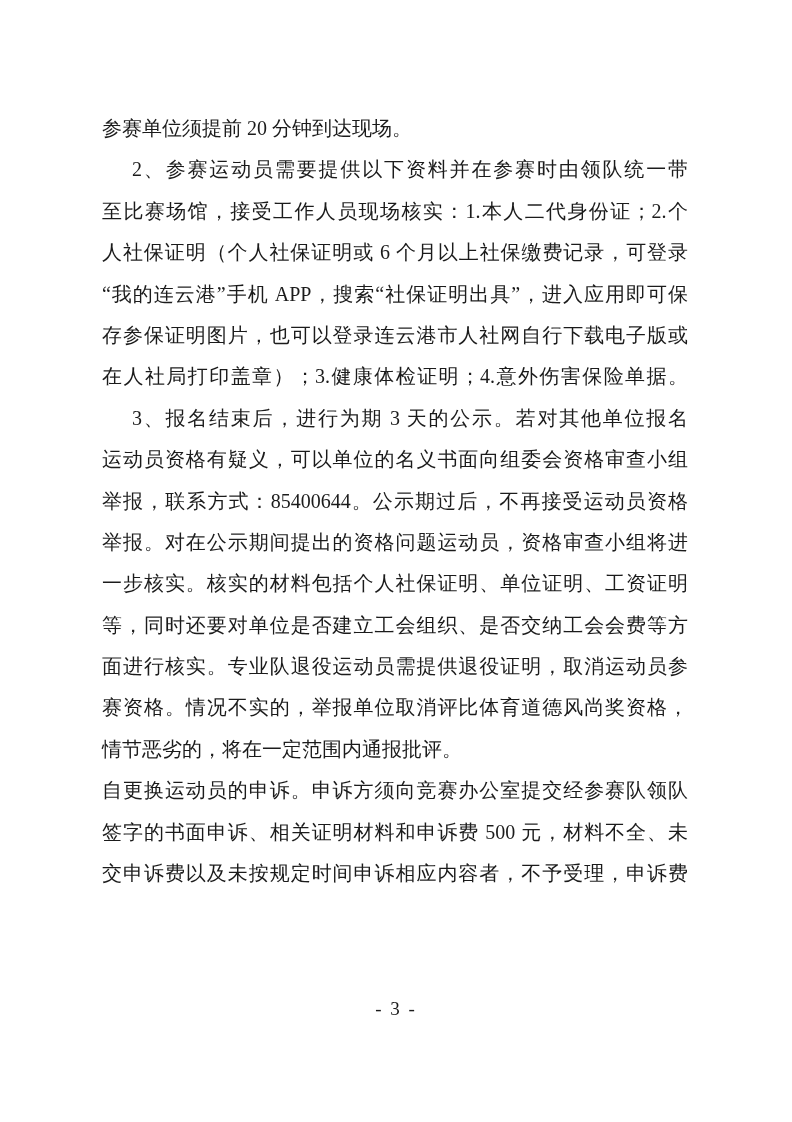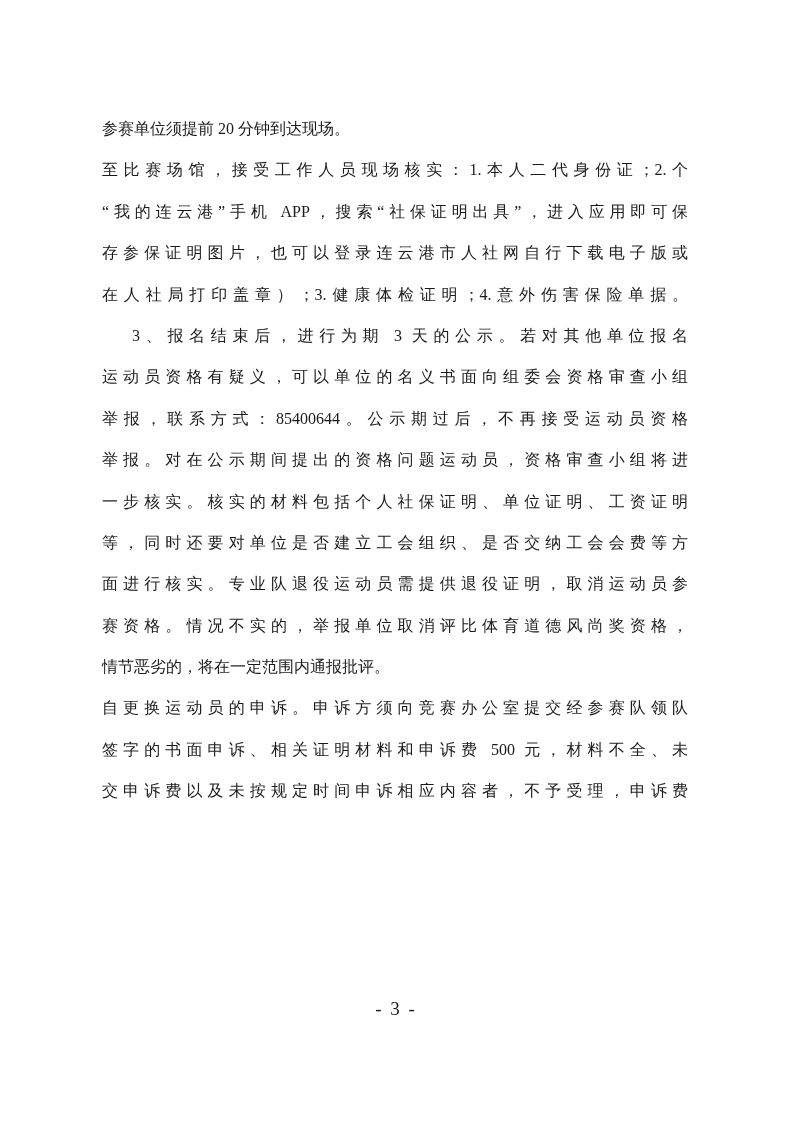--- a/index.html
+++ b/index.html
@@ -25,21 +25,21 @@
     top: 108px;
     width: 586px;
   }
   .paragraph {
     margin: 0;
     padding: 0;
   }
   .line {
     height: 41.4px;
     line-height: 41.4px;
-    font-size: 16px;
+    font-size: 20px;
     white-space: nowrap;
     text-align: justify;
     
     text-align-last: justify;
     text-justify: inter-character;
     font-family: Liberation Serif, serif;
   }
   .line.indent {
     padding-left: 30px; 
   }
@@ -60,21 +60,23 @@
 </style>
 </head>
 <body style="color: rgb(27, 27, 27); background: rgb(255, 255, 255);">
 
 <div class="page">
   <div class="body-text">
       <div class="paragraph">
         <div class="line para-end">参赛单位须提前 20 分钟到达现场。</div>
       </div>
       <div class="paragraph">
+        <div class="line indent">2、参赛运动员需要提供以下资料并在参赛时由领队统一带</div>
         <div class="line">至比赛场馆，接受工作人员现场核实：1.本人二代身份证；2.个</div>
+        <div class="line">人社保证明（个人社保证明或 6 个月以上社保缴费记录，可登录</div>
         <div class="line">“我的连云港”手机 APP，搜索“社保证明出具”，进入应用即可保</div>
         <div class="line">存参保证明图片，也可以登录连云港市人社网自行下载电子版或</div>
         <div class="line">在人社局打印盖章）；3.健康体检证明；4.意外伤害保险单据。</div>
       </div>
       <div class="paragraph">
         <div class="line indent">3、报名结束后，进行为期 3 天的公示。若对其他单位报名</div>
         <div class="line">运动员资格有疑义，可以单位的名义书面向组委会资格审查小组</div>
         <div class="line">举报，联系方式：85400644。公示期过后，不再接受运动员资格</div>
         <div class="line">举报。对在公示期间提出的资格问题运动员，资格审查小组将进</div>
         <div class="line">一步核实。核实的材料包括个人社保证明、单位证明、工资证明</div>

